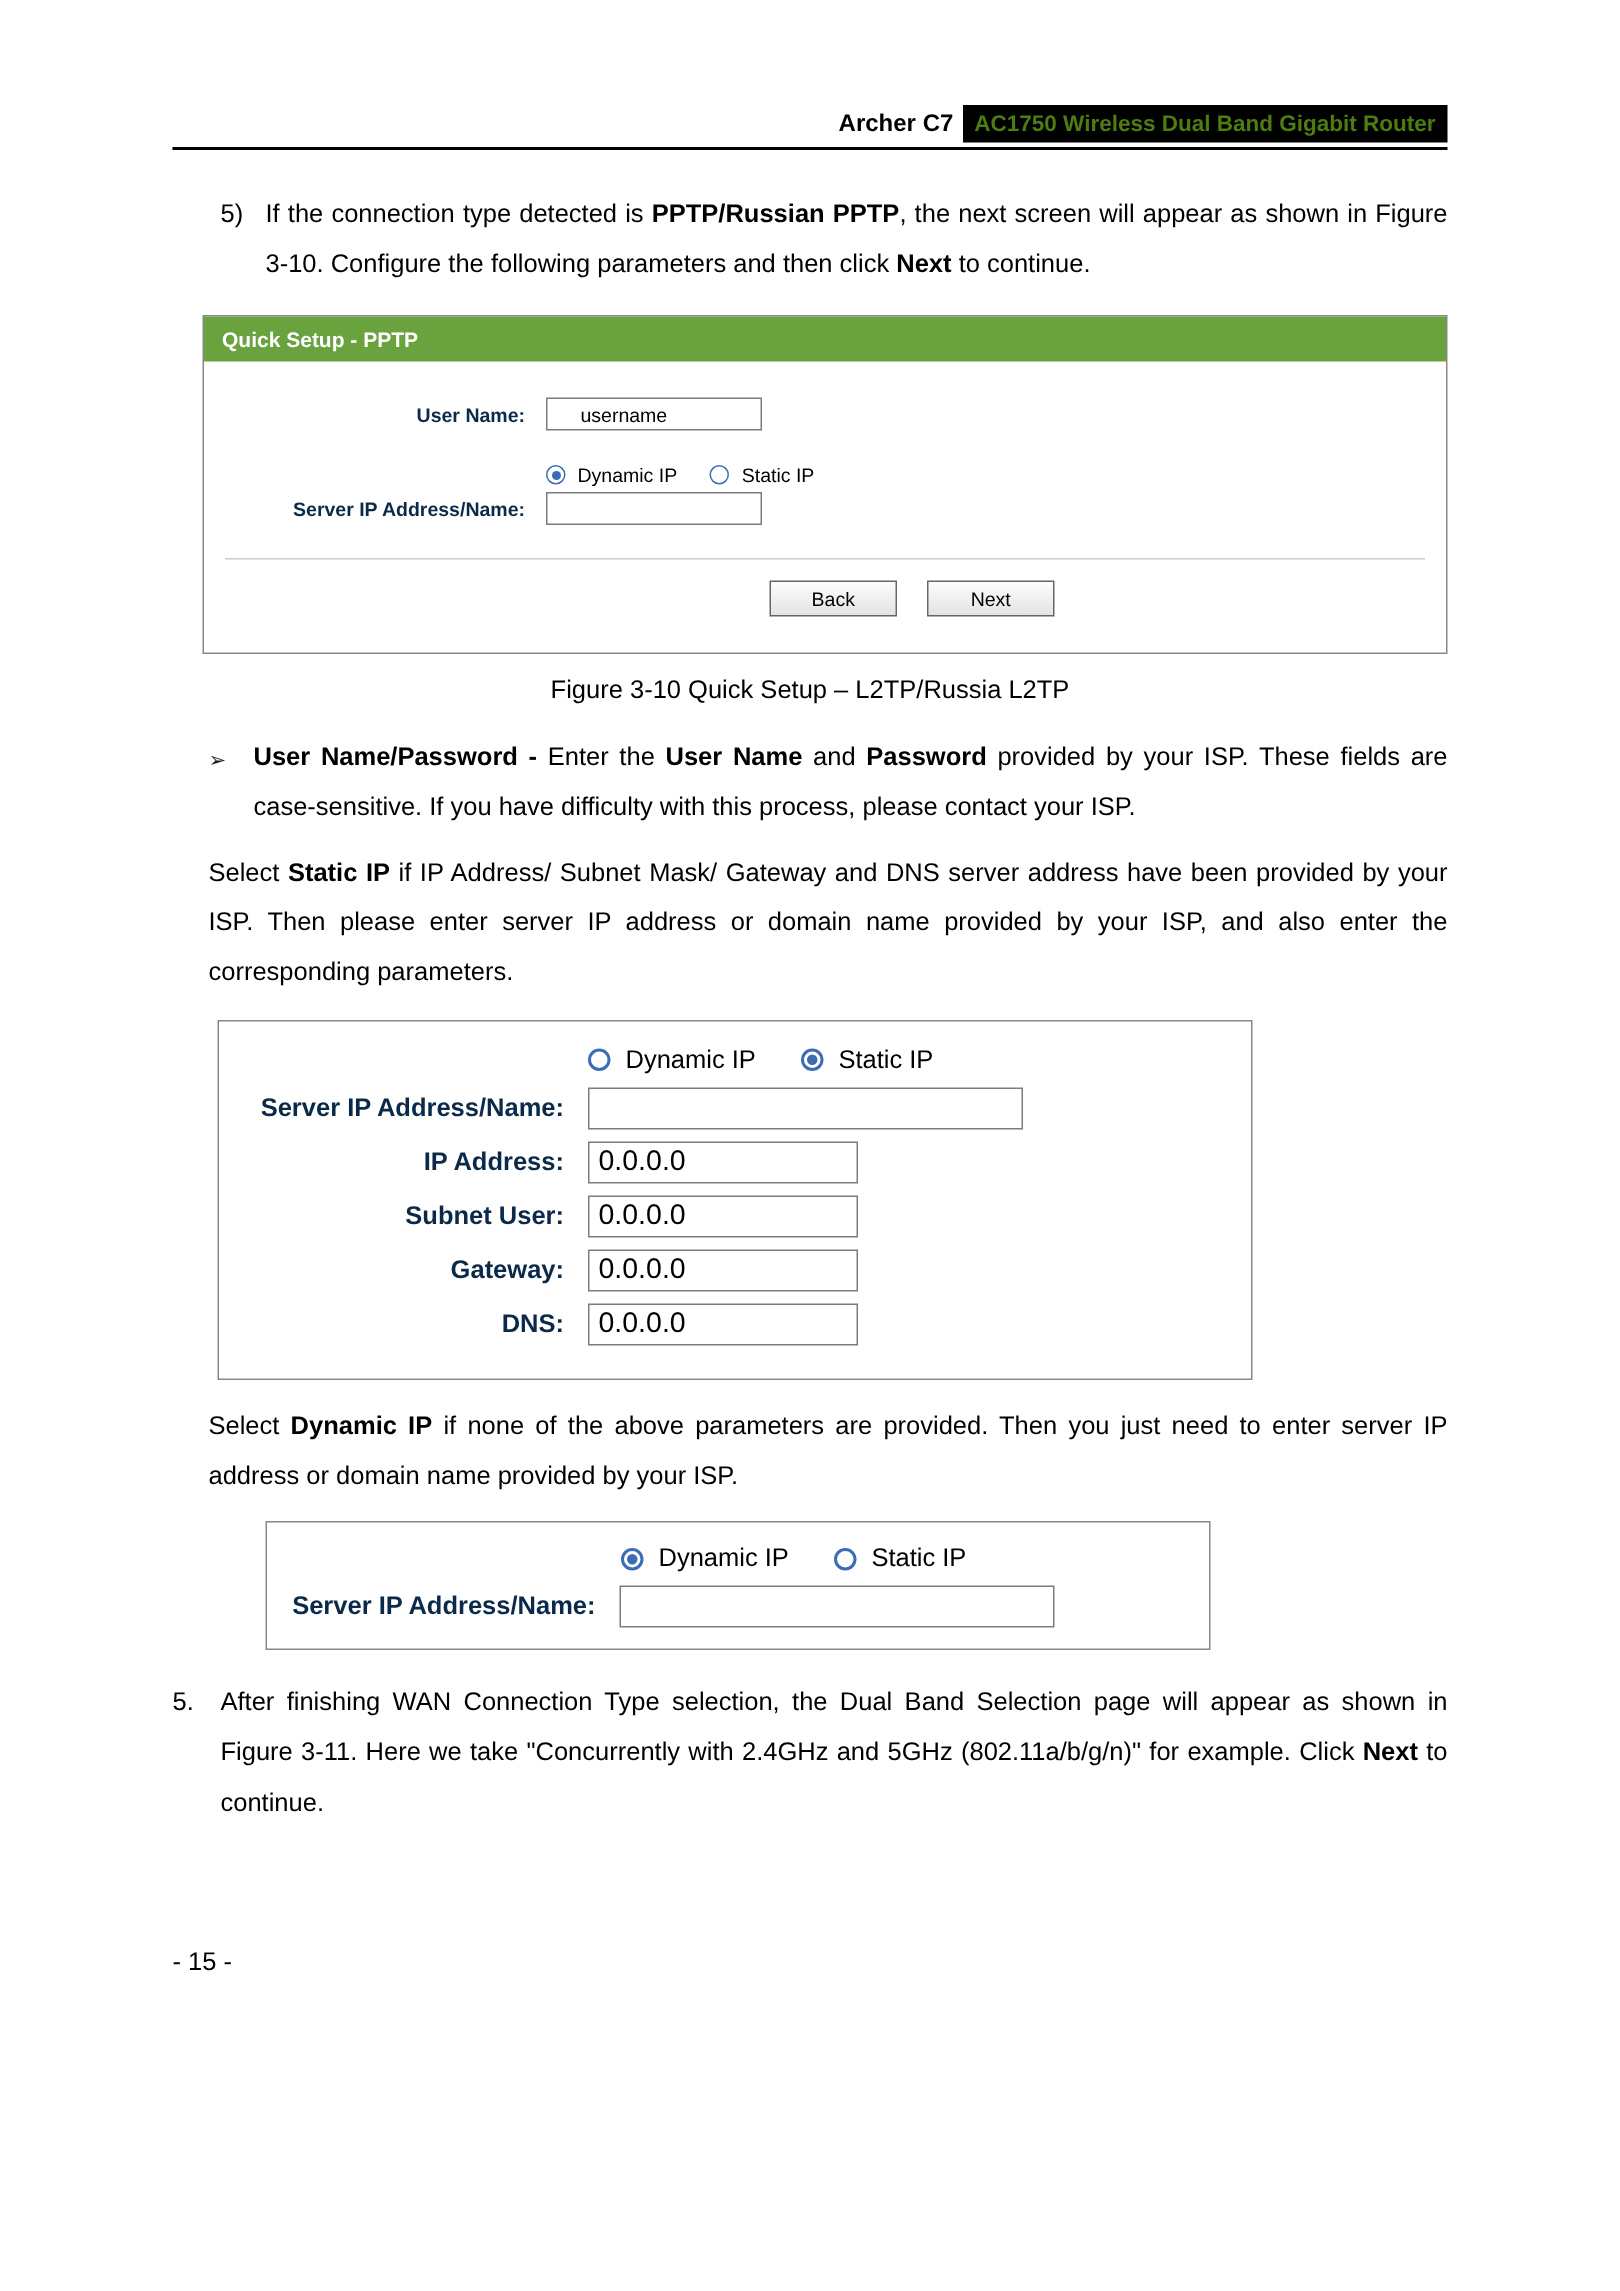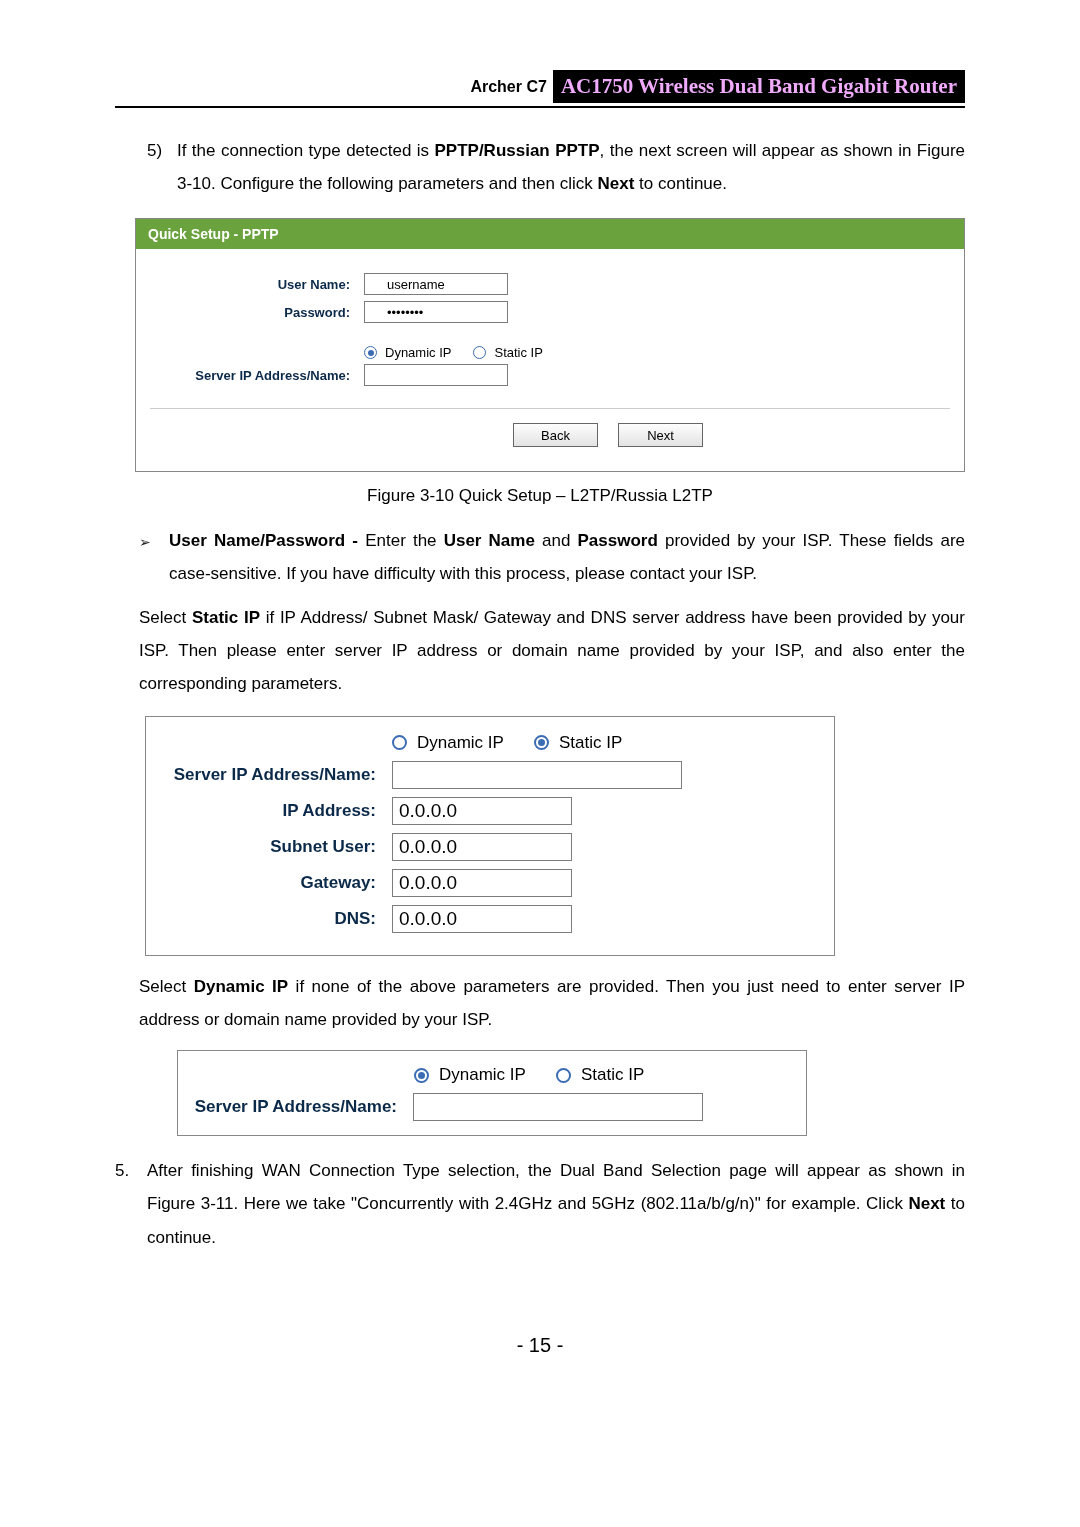--- a/index.html
+++ b/index.html
@@ -1,20 +1,20 @@
 <!DOCTYPE html>
 <html><head>
 <meta charset="utf-8">
 <style>
 * { box-sizing: border-box; margin: 0; padding: 0; }
 body { font-family: Arial, sans-serif; font-size: 16px; color: #000; background: #fff; }
 .page { width: 1080px; min-height: 1527px; margin: 0 auto; padding: 70px 115px 40px 115px; position: relative; }
 .header-row { display: flex; align-items: center; justify-content: flex-end; border-bottom: 2.5px solid #000; padding-bottom: 3px; margin-bottom: 26px; }
 .hdr-left { font-weight: bold; font-size: 16px; margin-right: 6px; }
-.hdr-right { background: #000; color: #f0abfc; font-weight: bold; font-size: 21px; padding: 4px 8px; font-family: Liberation Serif, serif; }
+.hdr-right { background: #000; color: #4d7c0f; font-weight: bold; font-size: 15px; padding: 4px 8px; }
 .body-text { font-size: 17px; line-height: 1.95; text-align: justify; }
 .indent-numbered { margin-left: 32px; display: flex; }
 .num-label { flex: 0 0 30px; }
 .num-body { flex: 1; }
 .bold { font-weight: bold; }
 .figure-pptp { margin: 18px 0 12px 20px; border: 1px solid #888; background: #fff; }
 .pptp-header { background: #6aa23e; color: #fff; font-weight: bold; font-size: 14px; padding: 7px 12px; }
 .pptp-body { padding: 24px 14px 10px 14px; font-size: 13px; }
 .formrow { display: flex; align-items: center; margin-bottom: 6px; }
 .flabel { width: 200px; text-align: right; margin-right: 14px; font-weight: bold; font-size: 13px; color: #0b2949; }
@@ -39,21 +39,21 @@
 .figure-static .tinput2.wide { width: 290px; }
 .radio-shape-b { width: 15px; height: 15px; border-radius: 50%; border: 2px solid #3b6cb4; display: inline-flex; align-items: center; justify-content: center; margin-right: 2px; }
 .radio-dot-b { width: 7px; height: 7px; border-radius: 50%; background: #3b6cb4; }
 .figure-dyn { margin: 14px 0 18px 62px; border: 1px solid #888; width: 630px; padding: 10px 14px 12px 14px; font-size: 16px; }
 .figure-dyn .radiorow3 { display: flex; align-items: center; margin: 4px 0 8px 222px; gap: 8px; font-size: 17px; }
 .figure-dyn .formrow3 { display: flex; align-items: center; margin-bottom: 2px; }
 .figure-dyn .flabel3 { width: 205px; text-align: right; margin-right: 16px; font-weight: bold; font-size: 17px; color: #0b2949; }
 .figure-dyn .tinput3 { width: 290px; height: 28px; border: 1px solid #7c7c7c; background: #fff; font-family: Arial, sans-serif; font-size: 17px; padding: 2px 6px; }
 .main-numbered { margin-top: 6px; display: flex; }
 .main-num { flex: 0 0 30px; }
-.page-num { text-align: center; font-size: 20px; margin-top: 80px; }
+.page-num { font-size: 17px; margin-top: 80px; }
 </style>
 </head>
 <body>
 
 <div class="page">
 
   <div class="header-row">
     <span class="hdr-left">Archer C7</span>
     <span class="hdr-right">AC1750 Wireless Dual Band Gigabit Router</span>
   </div>
@@ -64,24 +64,20 @@
       <span>If the connection type detected is </span><span class="bold">PPTP/Russian PPTP</span><span>, the next screen will appear as shown in Figure 3-10. Configure the following parameters and then click </span><span class="bold">Next</span><span> to continue.</span>
     </div>
   </div>
 
   <div class="figure-pptp">
     <div class="pptp-header">Quick Setup - PPTP</div>
     <div class="pptp-body">
       <div class="formrow">
         <div class="flabel">User Name:</div>
         <input class="tinput" value="username" style="">
-      </div>
-      <div class="formrow">
-        <div class="flabel">Password:</div>
-        <input class="tinput" value="••••••••" style="">
       </div>
       <div class="radiorow">
         <span class="radio-shape">
             <span class="radio-dot"></span>
           </span>
         <span>Dynamic IP</span>
         <span style="width:10px;"></span>
         <span class="radio-shape"></span>
         <span>Static IP</span>
       </div>

